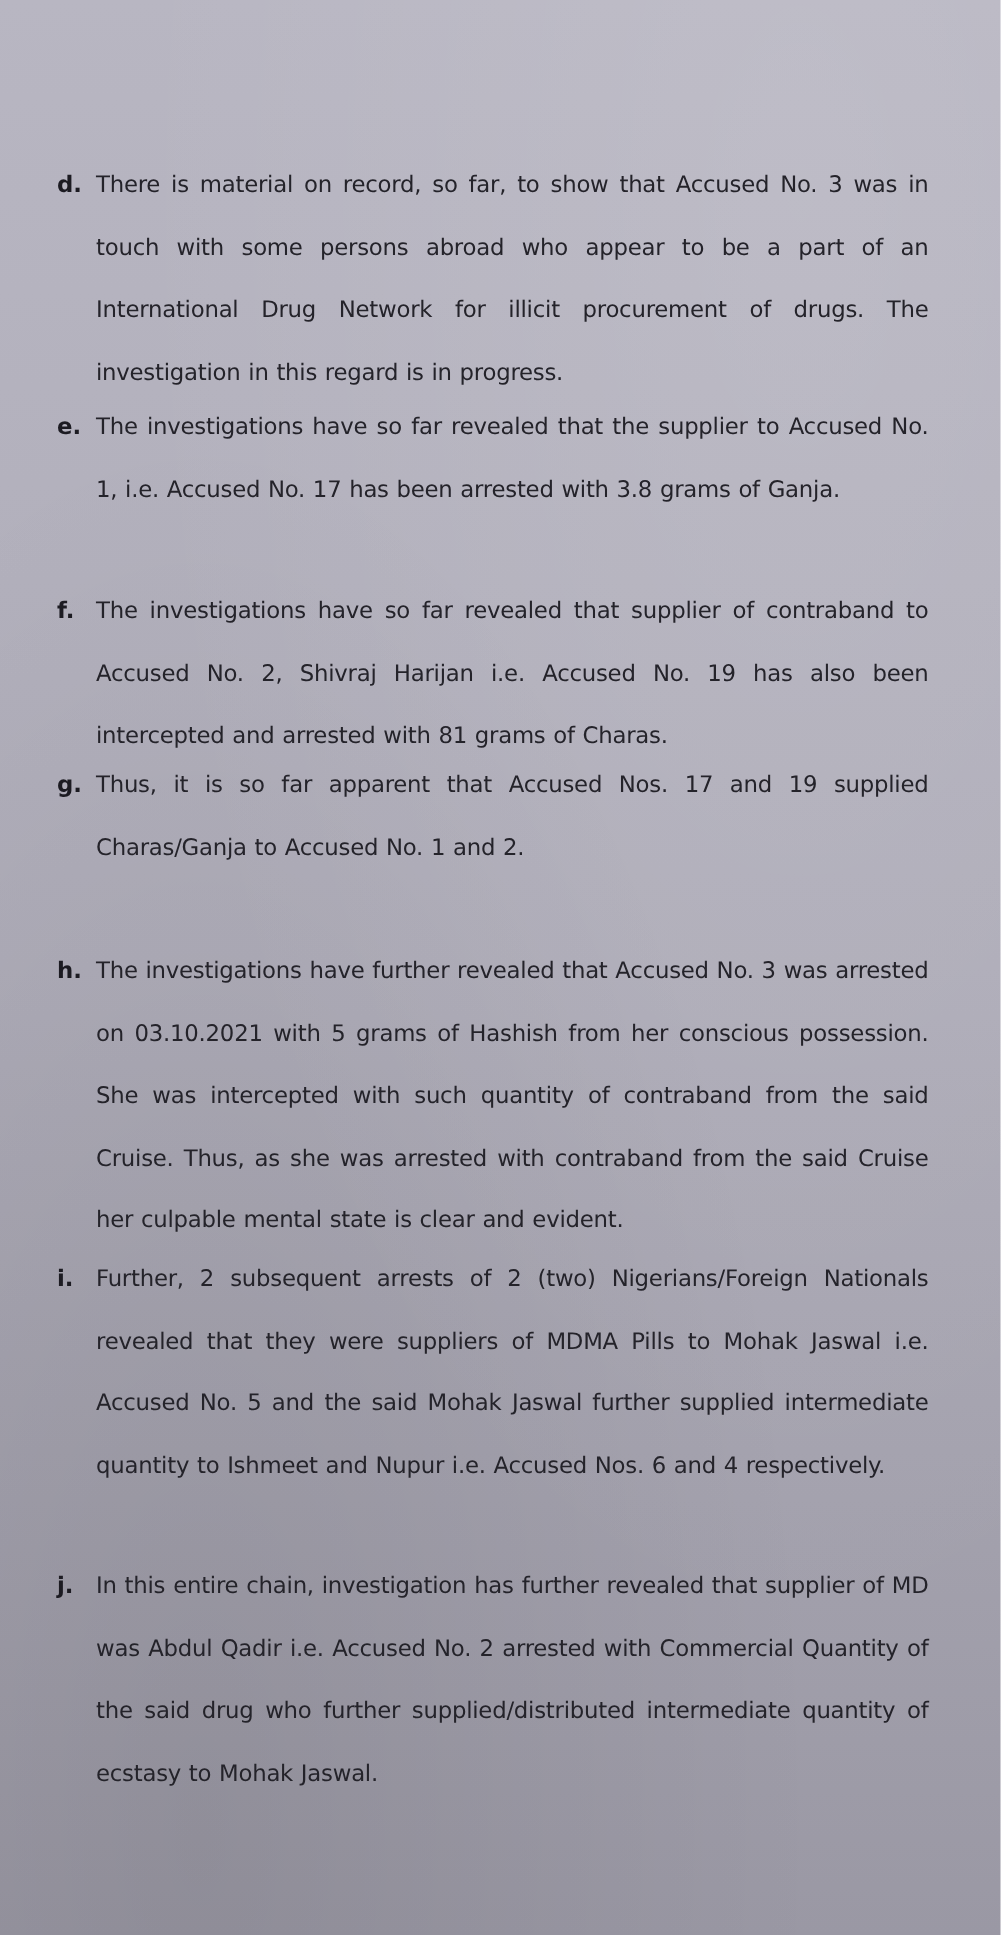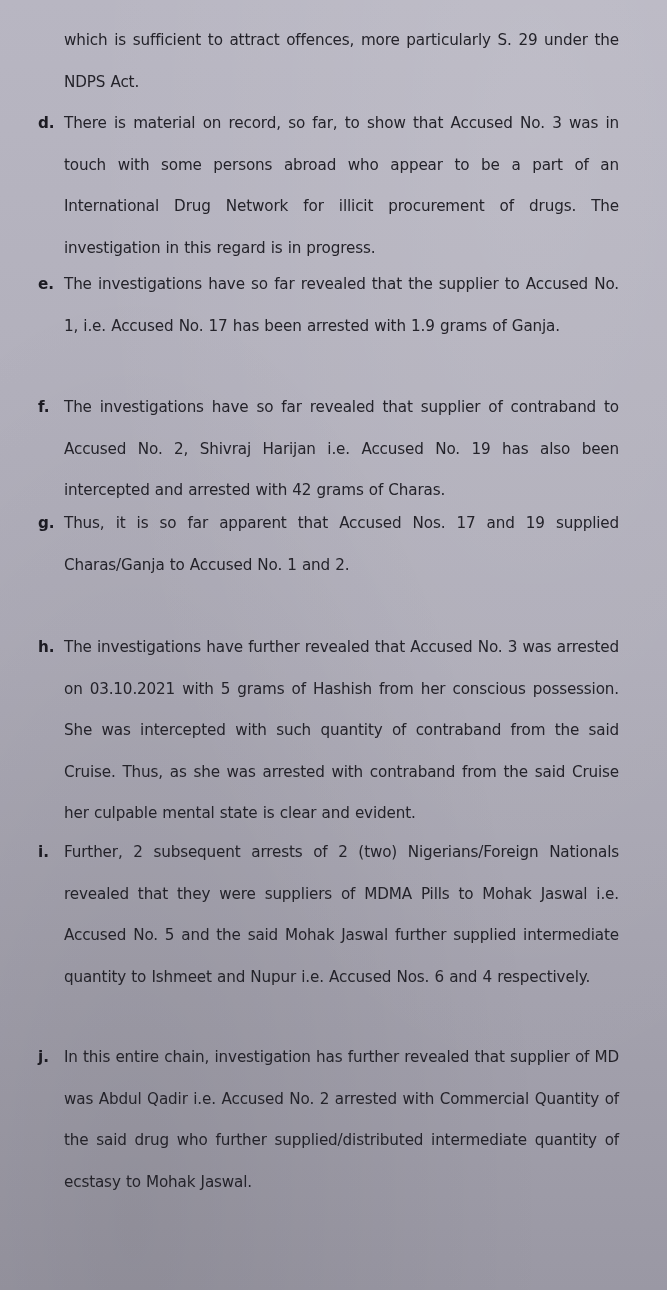--- a/index.html
+++ b/index.html
@@ -65,35 +65,34 @@
     #item-g { top: 503px; }
     #item-h { top: 627px; }
     #item-i { top: 832px; }
     #item-j { top: 1037px; }
   </style>
 </head>
 <body>
 
 <div class="page">
 
-  <div class="cont">which is sufficient to attract offences, more particularly S. 29 under the NDPS Act.</div>
 
   <div class="item" id="item-d">
     <span class="marker">d.</span>
     <span class="text">There is material on record, so far, to show that Accused No. 3 was in touch with some persons abroad who appear to be a part of an International Drug Network for illicit procurement of drugs. The investigation in this regard is in progress.</span>
   </div>
 
   <div class="item" id="item-e">
     <span class="marker">e.</span>
-    <span class="text">The investigations have so far revealed that the supplier to Accused No. 1, i.e. Accused No. 17 has been arrested with 1.9 grams of Ganja.</span>
+    <span class="text">The investigations have so far revealed that the supplier to Accused No. 1, i.e. Accused No. 17 has been arrested with 3.8 grams of Ganja.</span>
   </div>
 
   <div class="item" id="item-f">
     <span class="marker">f.</span>
-    <span class="text">The investigations have so far revealed that supplier of contraband to Accused No. 2, Shivraj Harijan i.e. Accused No. 19 has also been intercepted and arrested with 42 grams of Charas.</span>
+    <span class="text">The investigations have so far revealed that supplier of contraband to Accused No. 2, Shivraj Harijan i.e. Accused No. 19 has also been intercepted and arrested with 81 grams of Charas.</span>
   </div>
 
   <div class="item" id="item-g">
     <span class="marker">g.</span>
     <span class="text">Thus, it is so far apparent that Accused Nos. 17 and 19 supplied Charas/Ganja to Accused No. 1 and 2.</span>
   </div>
 
   <div class="item" id="item-h">
     <span class="marker">h.</span>
     <span class="text">The investigations have further revealed that Accused No. 3 was arrested on 03.10.2021 with 5 grams of Hashish from her conscious possession. She was intercepted with such quantity of contraband from the said Cruise. Thus, as she was arrested with contraband from the said Cruise her culpable mental state is clear and evident.</span>

